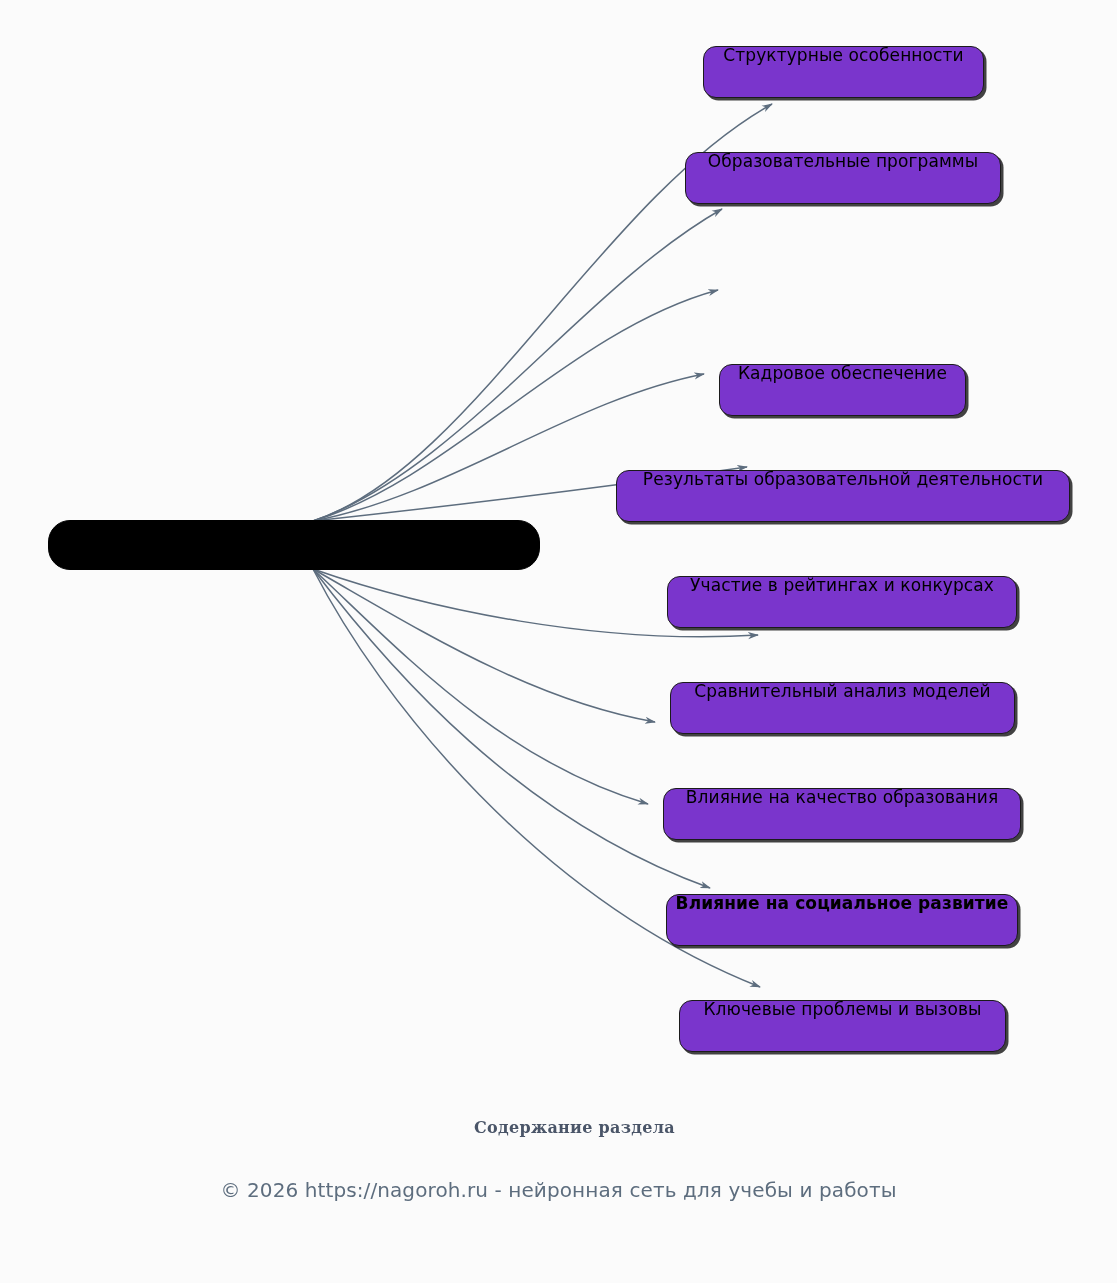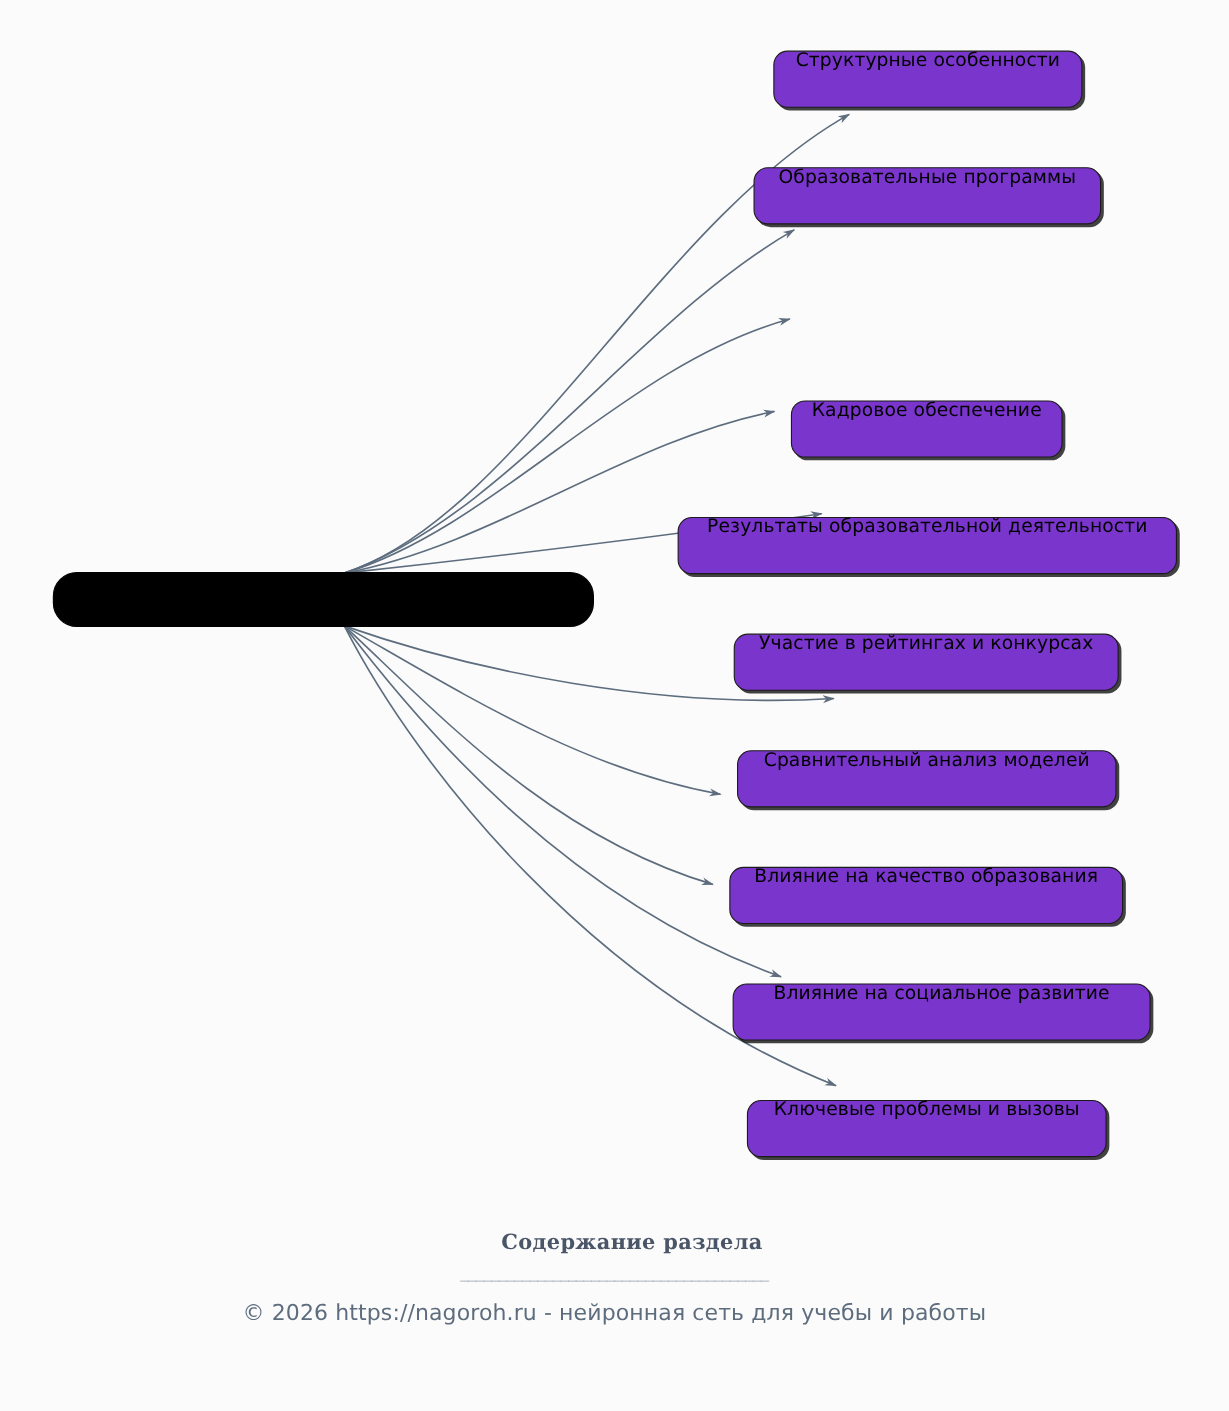--- a/index.html
+++ b/index.html
@@ -62,21 +62,21 @@
   #footer-block {
     position: absolute;
     left: 0;
     top: 1118px;
     width: 1117px;
     text-align: center;
   }
   #footer-caption {
     font-family: "DejaVu Serif", serif;
     font-weight: bold;
-    font-size: 19px;
+    font-size: 16px;
     color: #4a5568;
     letter-spacing: 0.3px;
     padding-left: 32px;
   }
   #footer-divider {
     margin-top: 10px;
     font-family: "DejaVu Sans", sans-serif;
     font-size: 15px;
     color: #8d98a7;
     letter-spacing: -0.5px;
@@ -134,21 +134,21 @@
   </div>
   <div class="node" style="left:667px; top:576px; width:350px; height:52px;">
     <span>Участие в рейтингах и конкурсах</span>
   </div>
   <div class="node" style="left:663px; top:788px; width:358px; height:52px;">
     <span>Влияние на качество образования</span>
   </div>
   <div class="node" style="left:670px; top:682px; width:345px; height:52px;">
     <span>Сравнительный анализ моделей</span>
   </div>
-  <div class="node" style="left:666px; top:894px; width:380px; height:52px;">
+  <div class="node" style="left:666px; top:894px; width:352px; height:52px;font-weight:bold;">
     <span>Влияние на социальное развитие</span>
   </div>
   <div class="node" style="left:679px; top:1000px; width:327px; height:52px;">
     <span>Ключевые проблемы и вызовы</span>
   </div>
 
 </div>
 
 <div id="footer-block">
   <div id="footer-caption">Содержание раздела</div>

